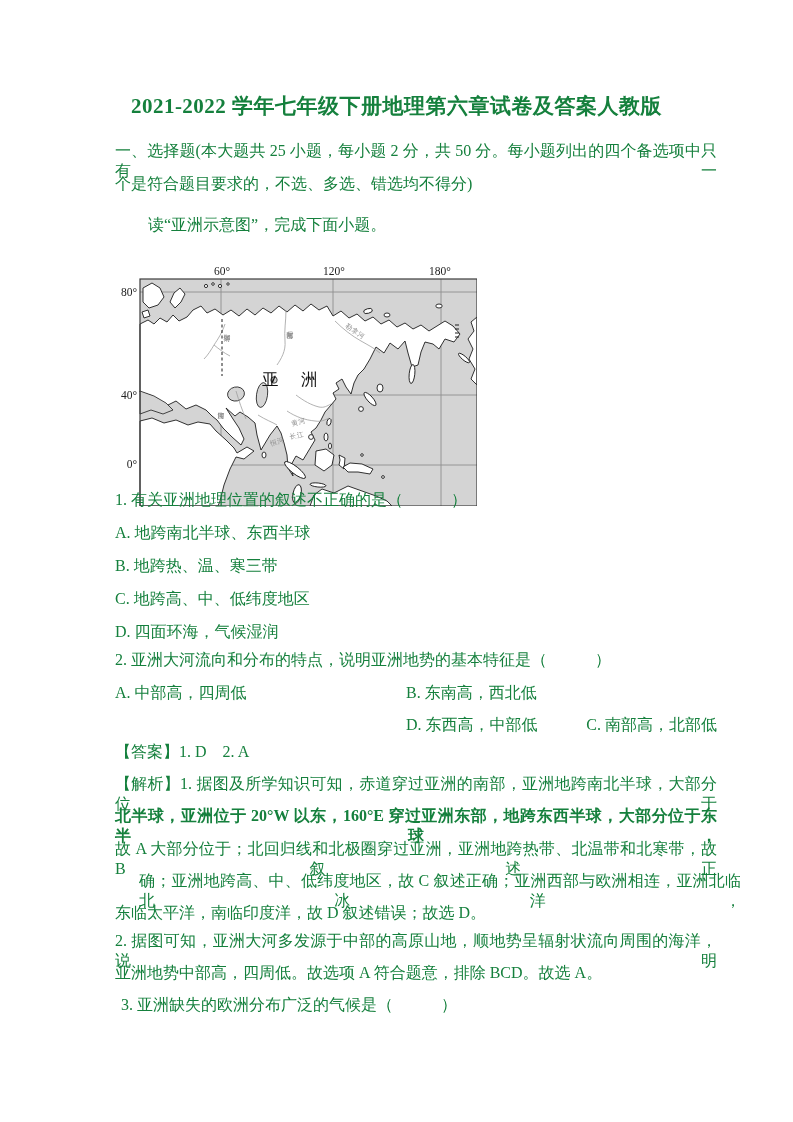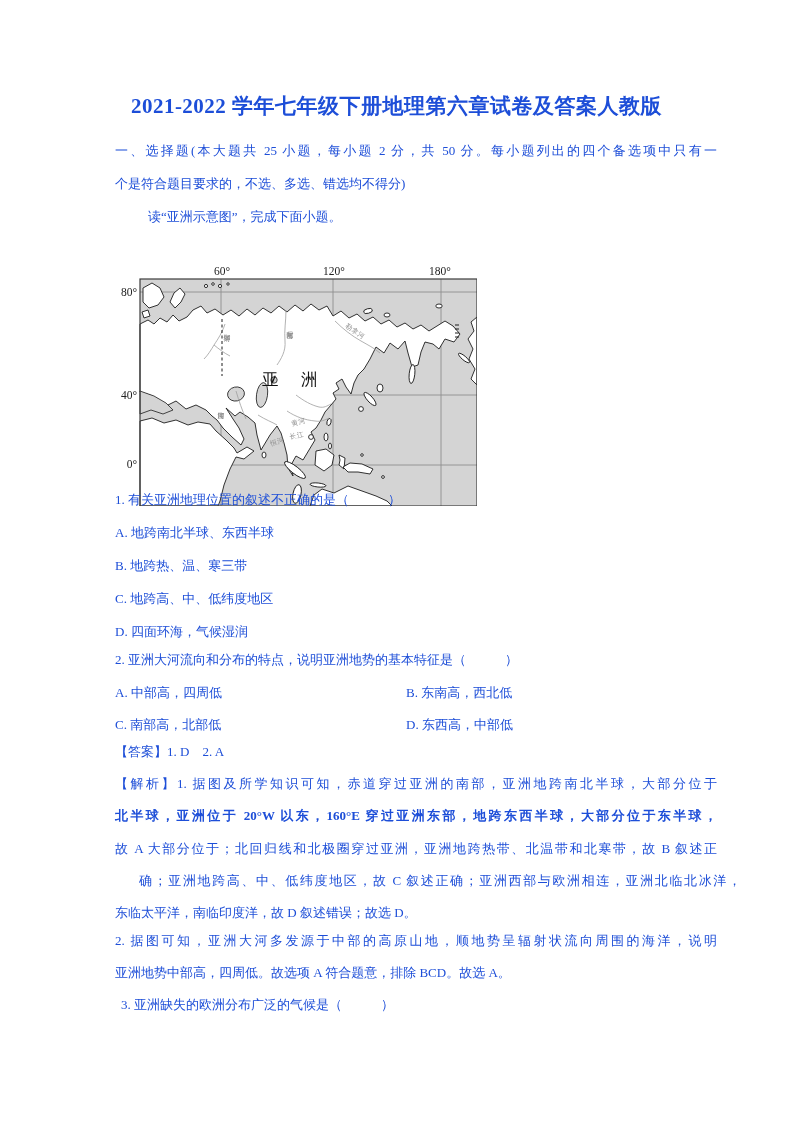--- a/index.html
+++ b/index.html
@@ -1,35 +1,35 @@
 <!DOCTYPE html>
 <html><head>
 <meta charset="utf-8">
 <style>
   html,body{margin:0;padding:0;background:#ffffff;}
   .page{
     position:relative;
     width:793px;height:1122px;
     background:#ffffff;
     font-family:"Liberation Serif","DejaVu Serif",serif;
-    color:#1d4ed8;
+    color:#15803d;
     overflow:hidden;
   }
   .abs{position:absolute;}
   .tline{
     left:115px;width:602px;
-    font-size:13px;line-height:20px;
+    font-size:16px;line-height:20px;
     white-space:nowrap;
   }
   .j{white-space:normal;text-align:justify;text-align-last:justify;}
   .title{
     left:0;width:793px;text-align:center;
     font-size:21px;font-weight:700;letter-spacing:0.5px;
   }
-  .indent{padding-left:33px;}
+  .indent{padding-left:33px;margin-top:8px;}
   .col2{left:406px;width:320px;}
   .mapwrap{left:115px;top:233px;width:362px;height:241px;margin-top:32px;}
   svg text{font-family:"Liberation Serif","DejaVu Serif",serif;}
   .axis{font-size:11.5px;fill:#222;}
   .riv{font-size:6.8px;fill:#8d8d8d;letter-spacing:0.5px;}
   .vt{writing-mode:vertical-rl;text-orientation:upright;}
   .continent{font-size:16.5px;fill:#111;letter-spacing:3px;}
   .land{fill:#ffffff;stroke:#1c1c1c;stroke-width:0.9;stroke-linejoin:round;}
   .inlandsea{fill:#d4d4d4;stroke:#1c1c1c;stroke-width:0.8;}
   .gridline{stroke:#8f8f8f;stroke-width:0.9;}
@@ -152,21 +152,21 @@
 
   <div class="abs tline" style="top:490px;">1. 有关亚洲地理位置的叙述不正确的是（　　　）</div>
   <div class="abs tline" style="top:523px;">A. 地跨南北半球、东西半球</div>
   <div class="abs tline" style="top:556px;">B. 地跨热、温、寒三带</div>
   <div class="abs tline" style="top:622px;">D. 四面环海，气候湿润</div>
   <div class="abs tline" style="top:589px;">C. 地跨高、中、低纬度地区</div>
 
   <div class="abs tline" style="top:650px;">2. 亚洲大河流向和分布的特点，说明亚洲地势的基本特征是（　　　）</div>
   <div class="abs tline" style="top:683px;">A. 中部高，四周低</div>
   <div class="abs tline col2" style="top:683px;">B. 东南高，西北低</div>
-  <div class="abs tline" style="top:715px;">C. 南部高，北部低</div>
+  <div class="abs tline" style="top:715px;text-align:right;">C. 南部高，北部低</div>
   <div class="abs tline col2" style="top:715px;">D. 东西高，中部低</div>
 
   <div class="abs tline" style="top:742px;">【答案】1. D　2. A</div>
 
   <div class="abs tline j" style="top:774px;">【解析】1. 据图及所学知识可知，赤道穿过亚洲的南部，亚洲地跨南北半球，大部分位于</div>
   <div class="abs tline j" style="top:806px;font-weight:bold;">北半球，亚洲位于 20°W 以东，160°E 穿过亚洲东部，地跨东西半球，大部分位于东半球，</div>
   <div class="abs tline j" style="top:839px;">故 A 大部分位于；北回归线和北极圈穿过亚洲，亚洲地跨热带、北温带和北寒带，故 B 叙述正</div>
   <div class="abs tline j" style="top:871px;margin-left:24px;">确；亚洲地跨高、中、低纬度地区，故 C 叙述正确；亚洲西部与欧洲相连，亚洲北临北冰洋，</div>
   <div class="abs tline" style="top:903px;">东临太平洋，南临印度洋，故 D 叙述错误；故选 D。</div>
 

